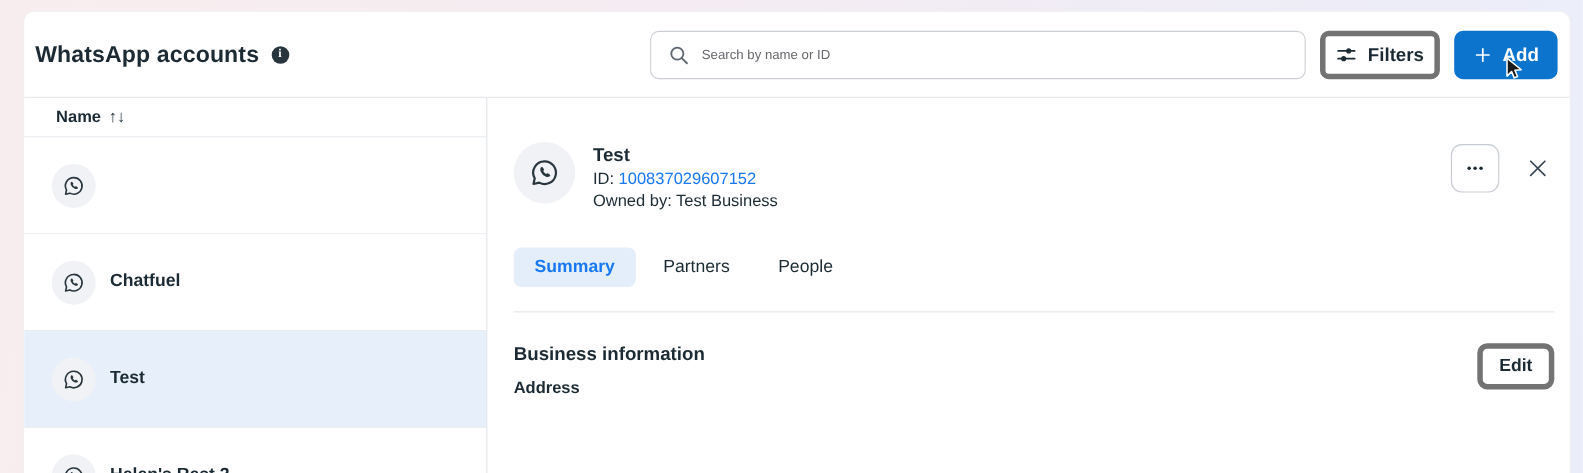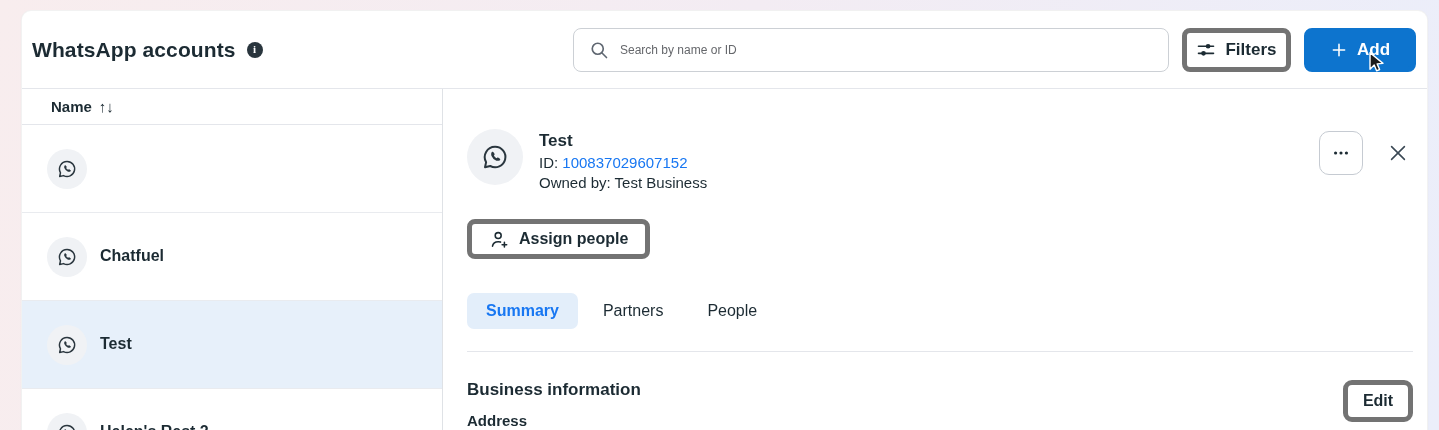--- a/index.html
+++ b/index.html
@@ -41,21 +41,21 @@
   }
   .search input::placeholder { color: #65676b; }
   .btn {
     display: inline-flex; align-items: center; justify-content: center; gap: 9px;
     border-radius: 8px; border: 5px solid #737373; background: #fff;
     font-size: 17px; font-weight: 600; color: #1c2b33; cursor: pointer;
     font-family: "Liberation Sans", sans-serif;
   }
   .filters-btn { margin-left: 13px; width: 109px; height: 44px; }
   .add-btn {
-    margin-left: 13px; width: 112px; height: 44px;
+    margin-left: 13px; width: 94px; height: 44px;
     background: #0d74ce; border-color: #0d74ce; color: #fff;
   }
   
   .cols { display: flex; height: 341px; }
   .list-col { width: 421px; flex: none; border-right: 1px solid #dfe2e6; }
   .list-hdr {
     height: 36px; display: flex; align-items: center; gap: 7px;
     padding-left: 29px; border-bottom: 1px solid #e4e6eb;
     font-size: 15px;
   }
@@ -225,28 +225,20 @@
             </svg>
           </button>
           <button class="close-btn">
             <svg width="22" height="22" viewBox="0 0 24 24" fill="none" stroke="#3a4854" stroke-width="1.7" stroke-linecap="round">
               <path d="M5 5 19 19M19 5 5 19"></path>
             </svg>
           </button>
         </div>
       </div>
 
-      <button class="btn assign-btn">
-        <svg width="21" height="21" viewBox="0 0 24 24" fill="none" stroke="#1c2b33" stroke-width="1.8" stroke-linecap="round">
-          <circle cx="10.5" cy="7.5" r="3.4"></circle>
-          <path d="M4 19.6c.6-3.3 3.2-5.1 6.5-5.1 1 0 1.9.15 2.7.45"></path>
-          <path d="M17.6 15.3v5.2M15 17.9h5.2"></path>
-        </svg>
-        <span>Assign people</span>
-      </button>
 
       <div class="tabs">
         <button class="tab active">Summary</button>
         <button class="tab">Partners</button>
         <button class="tab">People</button>
       </div>
 
       <div class="d-divider"></div>
 
       <div class="section-row">

